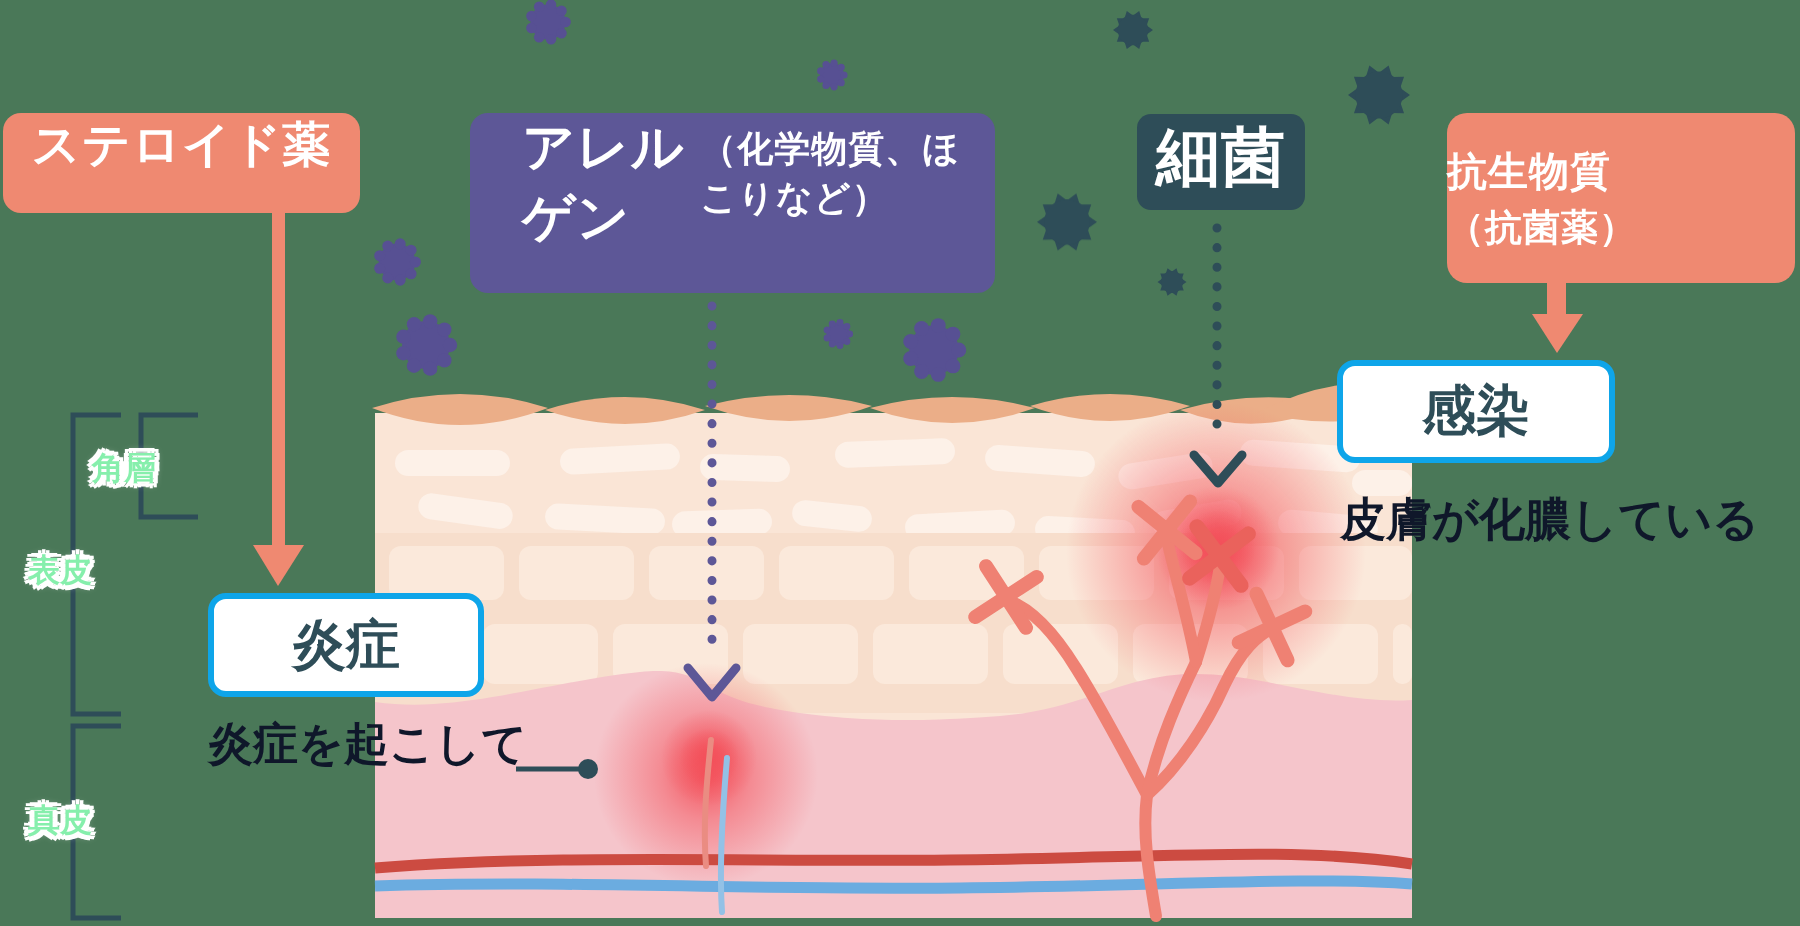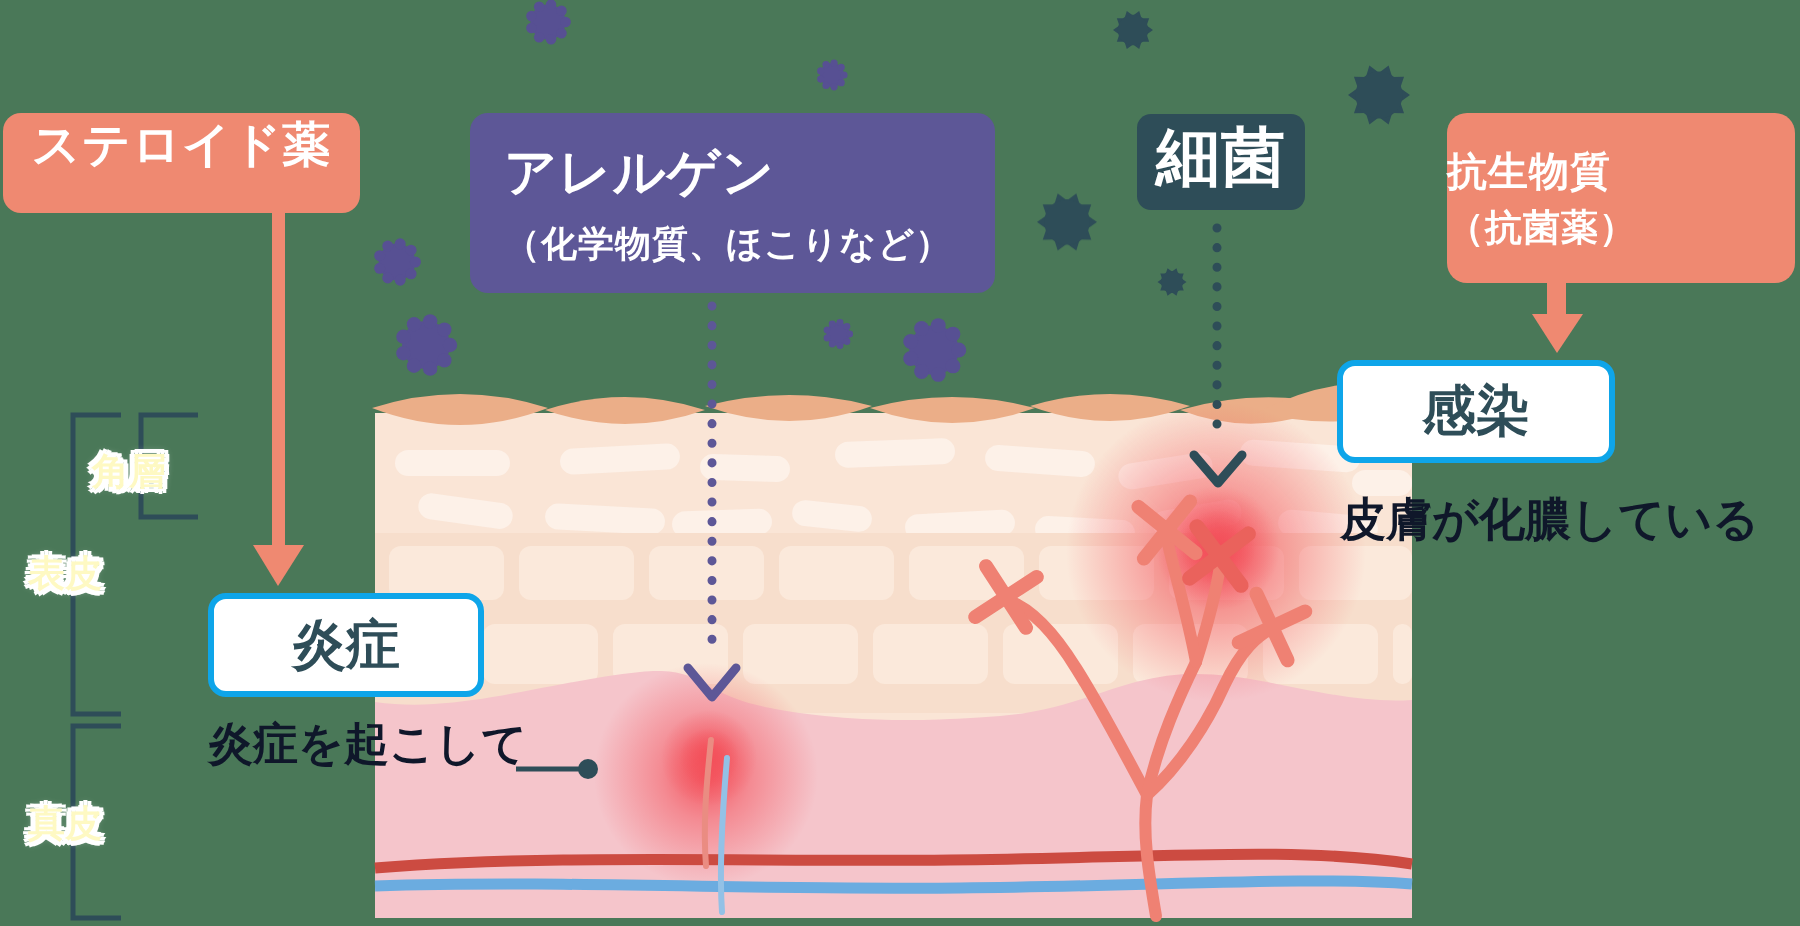--- a/index.html
+++ b/index.html
@@ -9,42 +9,42 @@
     font-family:"Liberation Sans", sans-serif;
   }
   .canvas > svg { position:absolute; left:0; top:0; }
 
   .tagbox {
     position:absolute; display:flex; align-items:flex-start; justify-content:center;
     color:#ffffff; font-weight:700; letter-spacing:1px;
   }
   #steroid-box   { left:3px;    top:113px; width:357px; height:100px; background:#EF8971; border-radius:18px; font-size:48px; }
   #allergen-box  { left:470px;  top:113px; width:525px; height:180px; background:#5D5797; border-radius:18px;
-                   flex-direction:column; align-items:flex-start; justify-content:center; padding-left:34px; box-sizing:border-box; }
+                   flex-direction:row; align-items:flex-start; justify-content:center; padding-left:52px; box-sizing:border-box; }
   #allergen-box .t1 { font-size:52px; }
   #allergen-box .t2 { font-size:36px; margin-top:12px; }
   #bacteria-box  { left:1137px; top:114px; width:168px; height:96px;  background:#2E4D58; border-radius:14px; font-size:64px; }
   #antibiotic-box{ left:1447px; top:113px; width:348px; height:170px; background:#EF8971; border-radius:20px; flex-direction:column; }
   #antibiotic-box .t1 { font-size:40px; }
   #antibiotic-box .t2 { font-size:37px; margin-top:4px; }
 
   .whitebox {
     position:absolute; display:flex; align-items:center; justify-content:center;
     background:#ffffff; border:6px solid #0ea5e9; border-radius:18px;
     color:#2E4D58; font-weight:700; box-sizing:border-box;
   }
   #inflammation-box { left:208px;  top:593px; width:276px; height:104px; font-size:54px; }
   #infection-box    { left:1337px; top:360px; width:278px; height:103px; font-size:54px; }
 
   .note { position:absolute; color:#0f172a; font-weight:700; }
   #inflammation-note { left:208px;  top:714px; font-size:45px; line-height:60px; }
   #infection-note    { left:1340px; top:489px; font-size:46px; }
 
   .layer-label {
-    position:absolute; color:#fef9c3; font-weight:700; font-size:37px;
+    position:absolute; color:#86efac; font-weight:700; font-size:32px;
     text-shadow:-4px -4px 0 #fff, 4px -4px 0 #fff, -4px 4px 0 #fff, 4px 4px 0 #fff,
                 -5px 0 0 #fff, 5px 0 0 #fff, 0 -5px 0 #fff, 0 5px 0 #fff, 0 0 9px #fff;
   }
   #label-corneum   { left:92px; top:447px; }
   #label-epidermis { left:28px; top:549px; }
   #label-dermis    { left:28px; top:799px; }
 </style>
 </head>
 <body>
 

